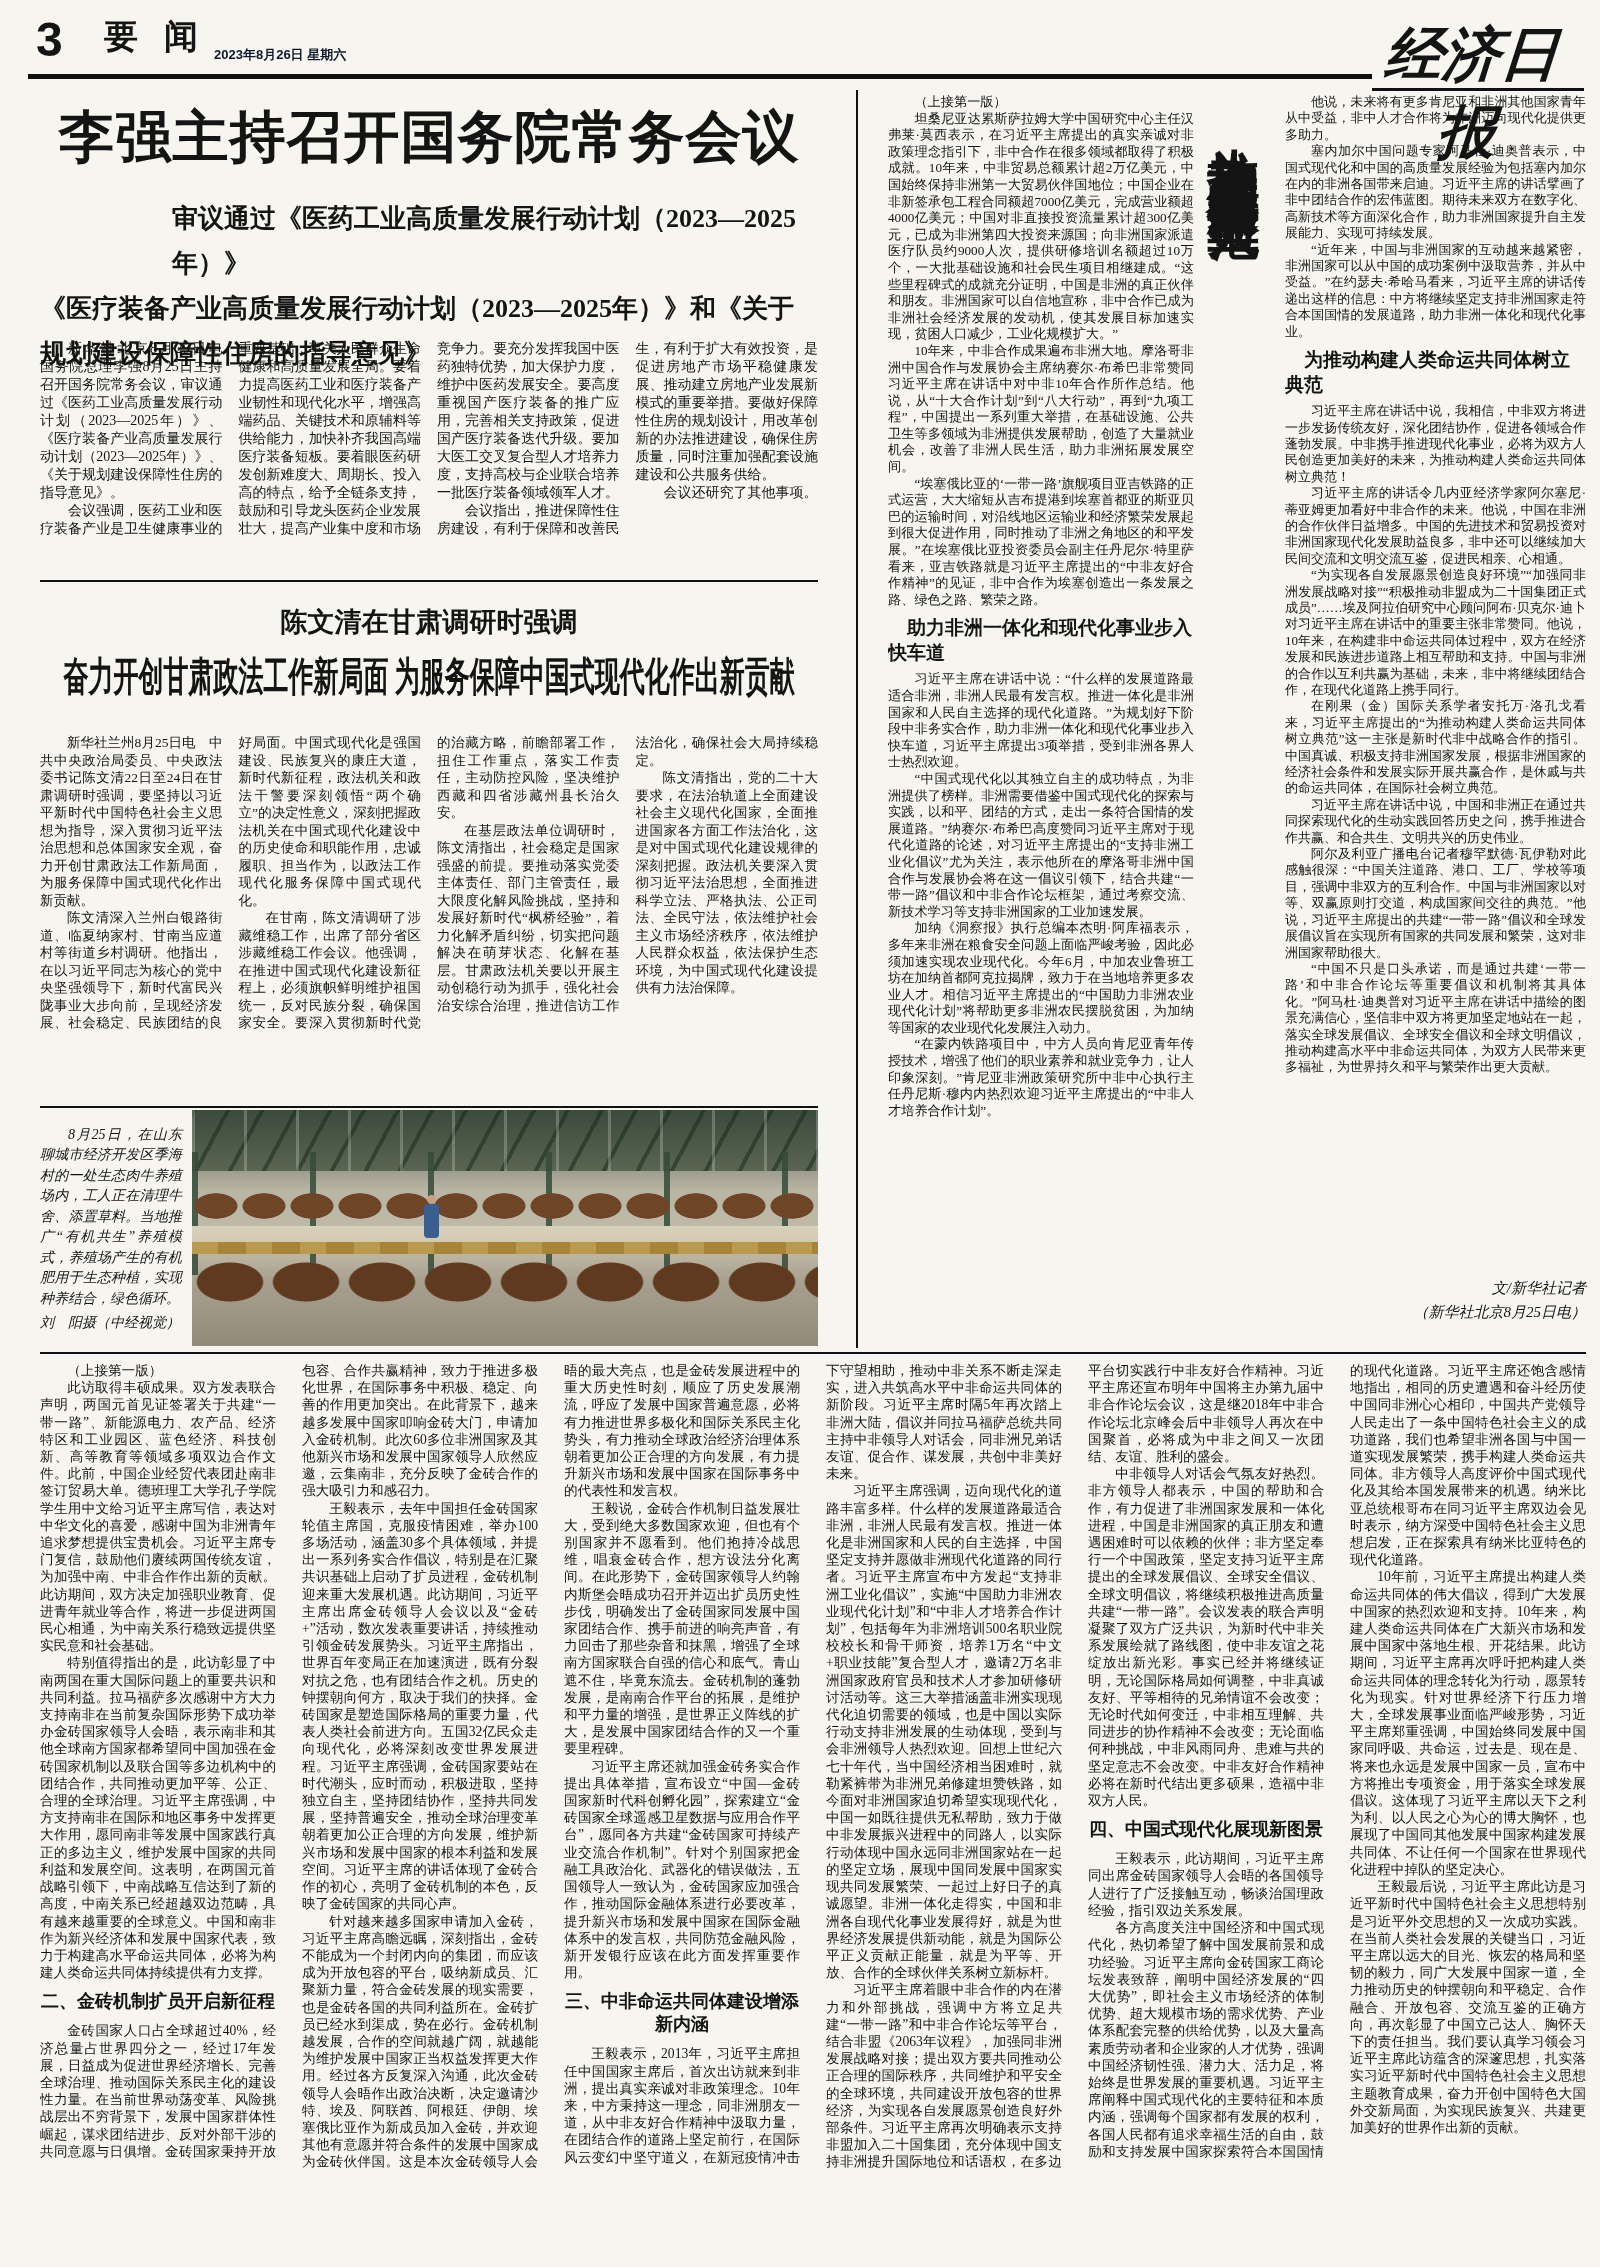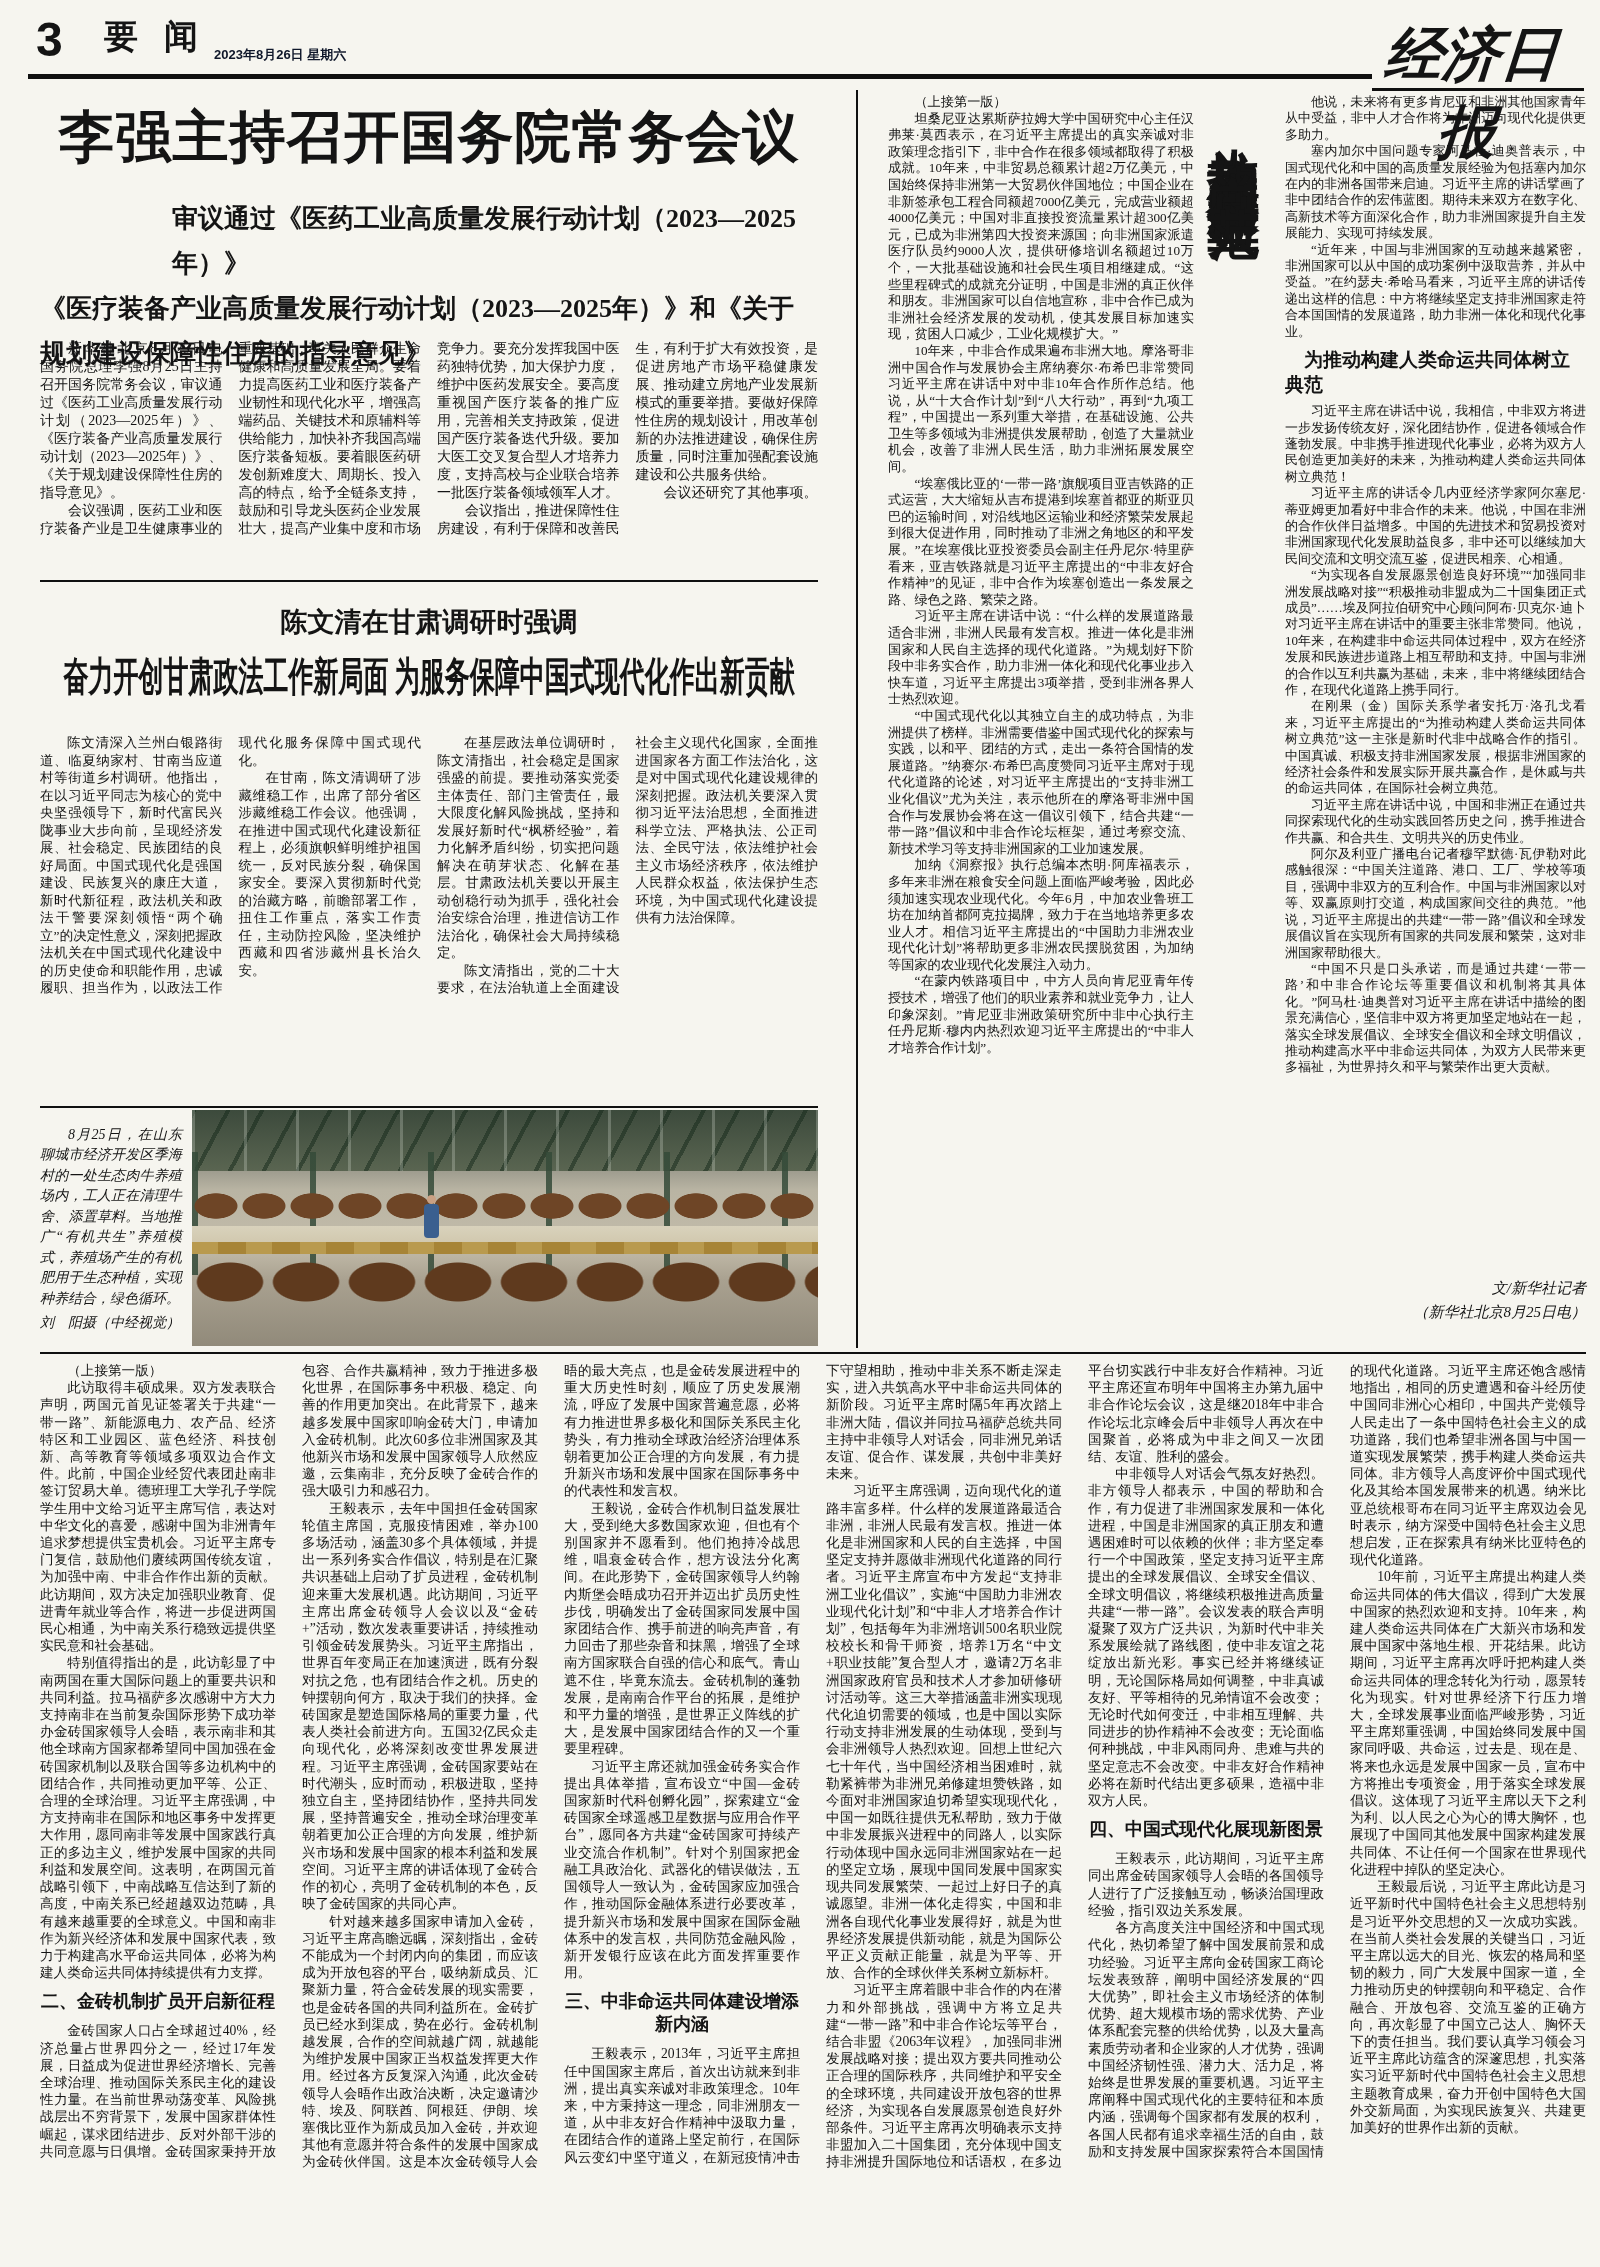--- a/index.html
+++ b/index.html
@@ -91,20 +91,21 @@
       <p>新华社北京8月25日电　国务院总理李强8月25日主持召开国务院常务会议，审议通过《医药工业高质量发展行动计划（2023—2025年）》、《医疗装备产业高质量发展行动计划（2023—2025年）》、《关于规划建设保障性住房的指导意见》。</p>
       <p>会议强调，医药工业和医疗装备产业是卫生健康事业的重要基础，事关人民群众生命健康和高质量发展全局。要着力提高医药工业和医疗装备产业韧性和现代化水平，增强高端药品、关键技术和原辅料等供给能力，加快补齐我国高端医疗装备短板。要着眼医药研发创新难度大、周期长、投入高的特点，给予全链条支持，鼓励和引导龙头医药企业发展壮大，提高产业集中度和市场竞争力。要充分发挥我国中医药独特优势，加大保护力度，维护中医药发展安全。要高度重视国产医疗装备的推广应用，完善相关支持政策，促进国产医疗装备迭代升级。要加大医工交叉复合型人才培养力度，支持高校与企业联合培养一批医疗装备领域领军人才。</p>
       <p>会议指出，推进保障性住房建设，有利于保障和改善民生，有利于扩大有效投资，是促进房地产市场平稳健康发展、推动建立房地产业发展新模式的重要举措。要做好保障性住房的规划设计，用改革创新的办法推进建设，确保住房质量，同时注重加强配套设施建设和公共服务供给。</p>
       <p>会议还研究了其他事项。</p>
     </div>
   <div class="abs rule ruleh1"></div>
 
   <div class="abs a2-kicker">陈文清在甘肃调研时强调</div>
   <div class="abs a2-headline">奋力开创甘肃政法工作新局面  为服务保障中国式现代化作出新贡献</div>
   <div class="abs a2-body">
+      <p>新华社兰州8月25日电　中共中央政治局委员、中央政法委书记陈文清22日至24日在甘肃调研时强调，要坚持以习近平新时代中国特色社会主义思想为指导，深入贯彻习近平法治思想和总体国家安全观，奋力开创甘肃政法工作新局面，为服务保障中国式现代化作出新贡献。</p>
       <p>陈文清深入兰州白银路街道、临夏纳家村、甘南当应道村等街道乡村调研。他指出，在以习近平同志为核心的党中央坚强领导下，新时代富民兴陇事业大步向前，呈现经济发展、社会稳定、民族团结的良好局面。中国式现代化是强国建设、民族复兴的康庄大道，新时代新征程，政法机关和政法干警要深刻领悟“两个确立”的决定性意义，深刻把握政法机关在中国式现代化建设中的历史使命和职能作用，忠诚履职、担当作为，以政法工作现代化服务保障中国式现代化。</p>
       <p>在甘南，陈文清调研了涉藏维稳工作，出席了部分省区涉藏维稳工作会议。他强调，在推进中国式现代化建设新征程上，必须旗帜鲜明维护祖国统一，反对民族分裂，确保国家安全。要深入贯彻新时代党的治藏方略，前瞻部署工作，扭住工作重点，落实工作责任，主动防控风险，坚决维护西藏和四省涉藏州县长治久安。</p>
       <p>在基层政法单位调研时，陈文清指出，社会稳定是国家强盛的前提。要推动落实党委主体责任、部门主管责任，最大限度化解风险挑战，坚持和发展好新时代“枫桥经验”，着力化解矛盾纠纷，切实把问题解决在萌芽状态、化解在基层。甘肃政法机关要以开展主动创稳行动为抓手，强化社会治安综合治理，推进信访工作法治化，确保社会大局持续稳定。</p>
       <p>陈文清指出，党的二十大要求，在法治轨道上全面建设社会主义现代化国家，全面推进国家各方面工作法治化，这是对中国式现代化建设规律的深刻把握。政法机关要深入贯彻习近平法治思想，全面推进科学立法、严格执法、公正司法、全民守法，依法维护社会主义市场经济秩序，依法维护人民群众权益，依法保护生态环境，为中国式现代化建设提供有力法治保障。</p>
     </div>
   <div class="abs rule ruleh2"></div>
 
   <div class="abs photo-caption">
     <p>8月25日，在山东聊城市经济开发区季海村的一处生态肉牛养殖场内，工人正在清理牛舍、添置草料。当地推广“有机共生”养殖模式，养殖场产生的有机肥用于生态种植，实现种养结合，绿色循环。</p>
     <div class="credit">刘　阳摄（中经视觉）</div>
@@ -118,20 +119,21 @@
     <div class="ph-cows-near"></div>
     <div class="ph-worker"></div>
   </div>
 
   <div class="abs rule vdiv"></div>
   <div class="abs mid-col">
       <p class="cont">（上接第一版）</p>
       <p>坦桑尼亚达累斯萨拉姆大学中国研究中心主任汉弗莱·莫西表示，在习近平主席提出的真实亲诚对非政策理念指引下，非中合作在很多领域都取得了积极成就。10年来，中非贸易总额累计超2万亿美元，中国始终保持非洲第一大贸易伙伴国地位；中国企业在非新签承包工程合同额超7000亿美元，完成营业额超4000亿美元；中国对非直接投资流量累计超300亿美元，已成为非洲第四大投资来源国；向非洲国家派遣医疗队员约9000人次，提供研修培训名额超过10万个，一大批基础设施和社会民生项目相继建成。“这些里程碑式的成就充分证明，中国是非洲的真正伙伴和朋友。非洲国家可以自信地宣称，非中合作已成为非洲社会经济发展的发动机，使其发展目标加速实现，贫困人口减少，工业化规模扩大。”</p>
       <p>10年来，中非合作成果遍布非洲大地。摩洛哥非洲中国合作与发展协会主席纳赛尔·布希巴非常赞同习近平主席在讲话中对中非10年合作所作总结。他说，从“十大合作计划”到“八大行动”，再到“九项工程”，中国提出一系列重大举措，在基础设施、公共卫生等多领域为非洲提供发展帮助，创造了大量就业机会，改善了非洲人民生活，助力非洲拓展发展空间。</p>
       <p>“埃塞俄比亚的‘一带一路’旗舰项目亚吉铁路的正式运营，大大缩短从吉布提港到埃塞首都亚的斯亚贝巴的运输时间，对沿线地区运输业和经济繁荣发展起到很大促进作用，同时推动了非洲之角地区的和平发展。”在埃塞俄比亚投资委员会副主任丹尼尔·特里萨看来，亚吉铁路就是习近平主席提出的“中非友好合作精神”的见证，非中合作为埃塞创造出一条发展之路、绿色之路、繁荣之路。</p>
+      <h3>助力非洲一体化和现代化事业步入快车道</h3>
       <p>习近平主席在讲话中说：“什么样的发展道路最适合非洲，非洲人民最有发言权。推进一体化是非洲国家和人民自主选择的现代化道路。”为规划好下阶段中非务实合作，助力非洲一体化和现代化事业步入快车道，习近平主席提出3项举措，受到非洲各界人士热烈欢迎。</p>
       <p>“中国式现代化以其独立自主的成功特点，为非洲提供了榜样。非洲需要借鉴中国式现代化的探索与实践，以和平、团结的方式，走出一条符合国情的发展道路。”纳赛尔·布希巴高度赞同习近平主席对于现代化道路的论述，对习近平主席提出的“支持非洲工业化倡议”尤为关注，表示他所在的摩洛哥非洲中国合作与发展协会将在这一倡议引领下，结合共建“一带一路”倡议和中非合作论坛框架，通过考察交流、新技术学习等支持非洲国家的工业加速发展。</p>
       <p>加纳《洞察报》执行总编本杰明·阿库福表示，多年来非洲在粮食安全问题上面临严峻考验，因此必须加速实现农业现代化。今年6月，中加农业鲁班工坊在加纳首都阿克拉揭牌，致力于在当地培养更多农业人才。相信习近平主席提出的“中国助力非洲农业现代化计划”将帮助更多非洲农民摆脱贫困，为加纳等国家的农业现代化发展注入动力。</p>
       <p>“在蒙内铁路项目中，中方人员向肯尼亚青年传授技术，增强了他们的职业素养和就业竞争力，让人印象深刻。”肯尼亚非洲政策研究所中非中心执行主任丹尼斯·穆内内热烈欢迎习近平主席提出的“中非人才培养合作计划”。</p>
     </div>
   <div class="abs vhead">为推动构建人类命运共同体树立典范</div>
   <div class="abs right-col">
       <p>他说，未来将有更多肯尼亚和非洲其他国家青年从中受益，非中人才合作将为非洲迈向现代化提供更多助力。</p>
       <p>塞内加尔中国问题专家阿马杜·迪奥普表示，中国式现代化和中国的高质量发展经验为包括塞内加尔在内的非洲各国带来启迪。习近平主席的讲话擘画了非中团结合作的宏伟蓝图。期待未来双方在数字化、高新技术等方面深化合作，助力非洲国家提升自主发展能力、实现可持续发展。</p>
       <p>“近年来，中国与非洲国家的互动越来越紧密，非洲国家可以从中国的成功案例中汲取营养，并从中受益。”在约瑟夫·希哈马看来，习近平主席的讲话传递出这样的信息：中方将继续坚定支持非洲国家走符合本国国情的发展道路，助力非洲一体化和现代化事业。</p>

